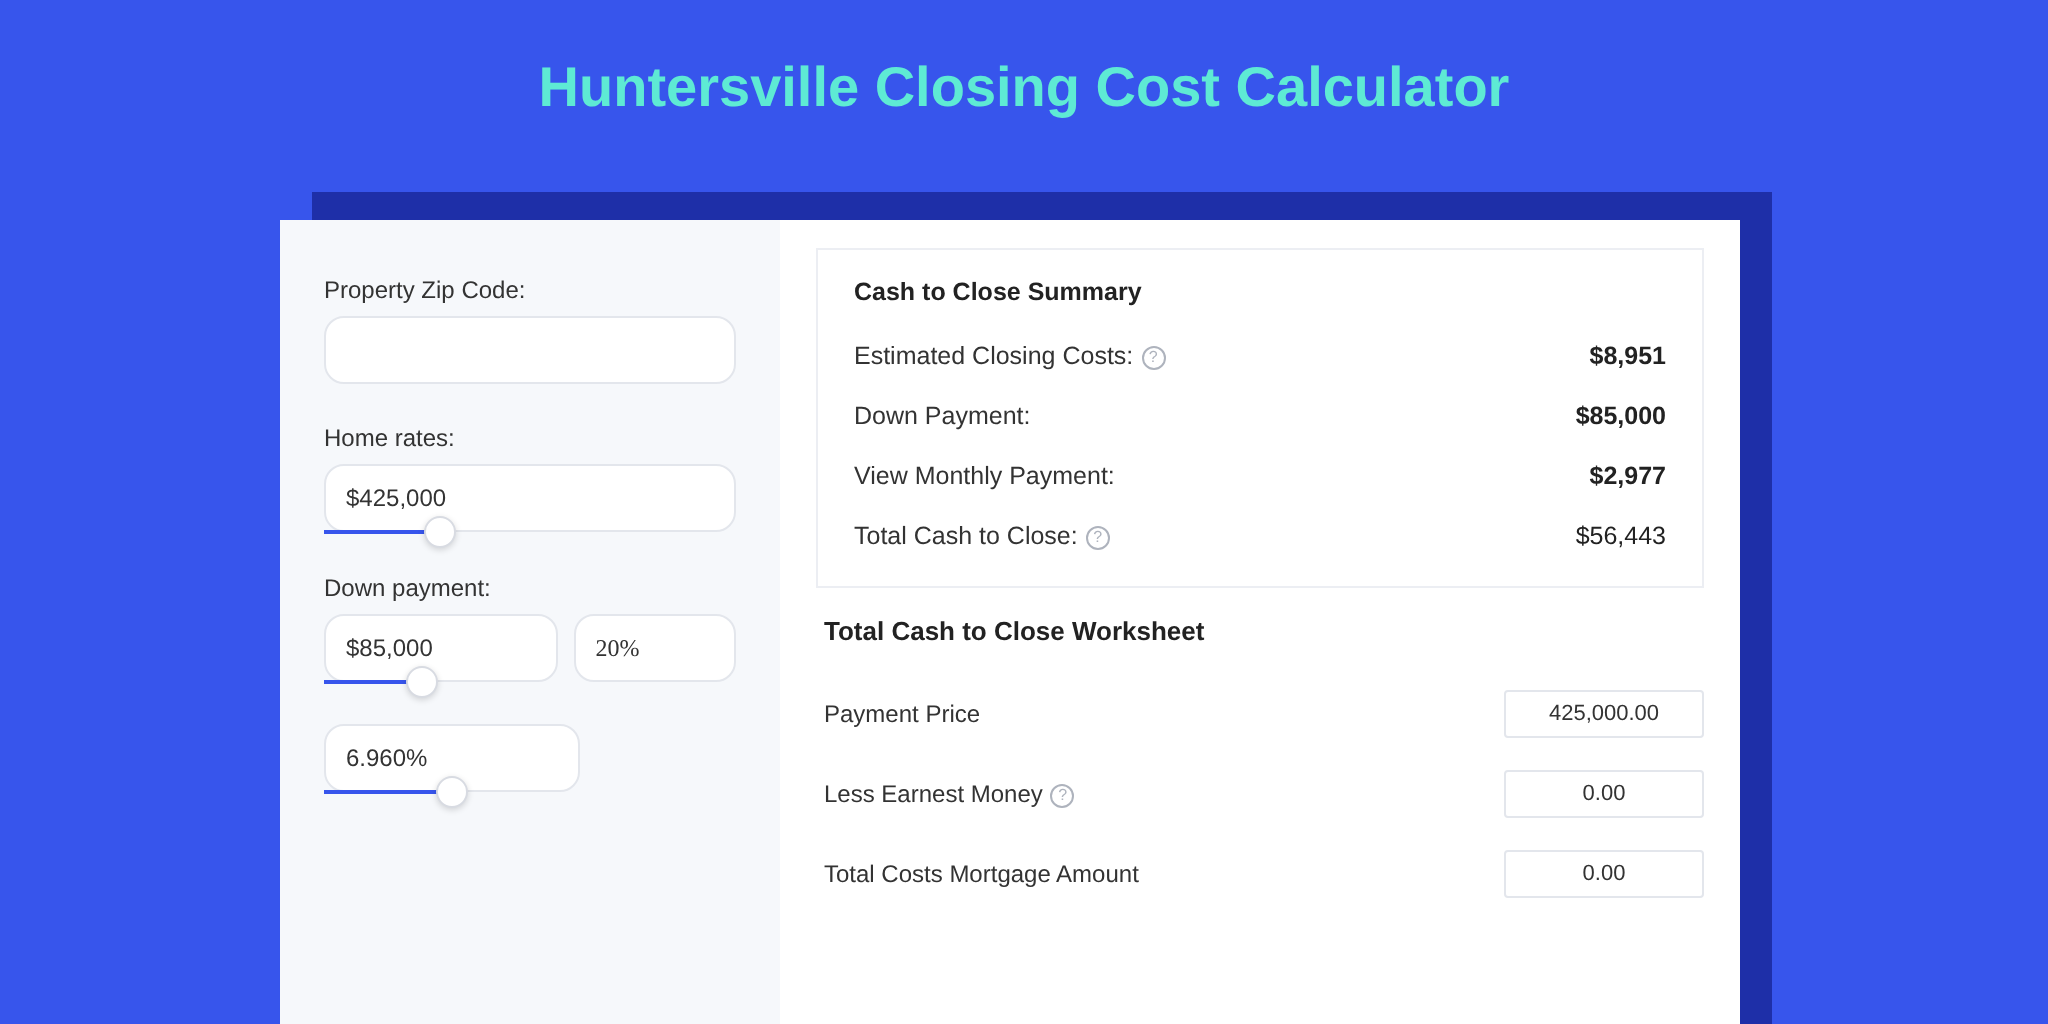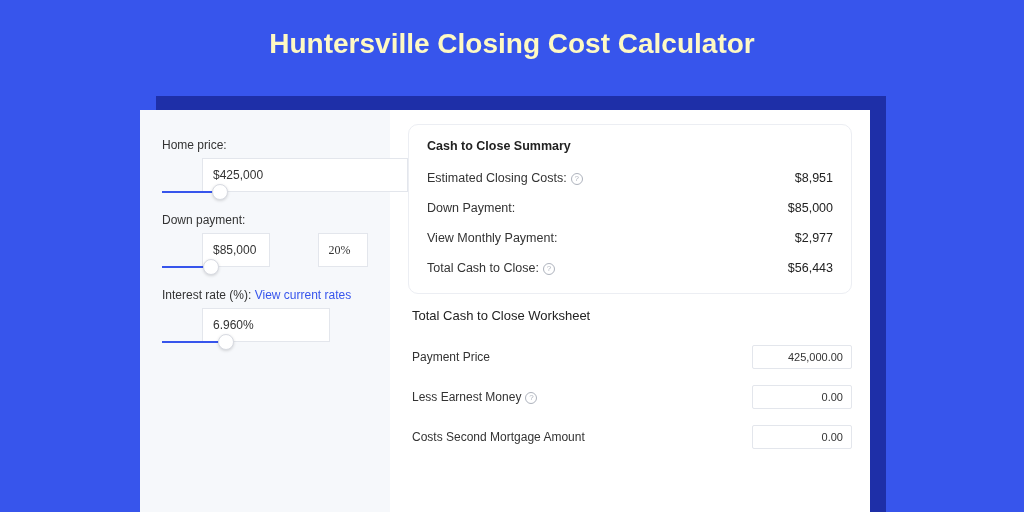--- a/index.html
+++ b/index.html
@@ -1,20 +1,20 @@
 <!DOCTYPE html>
 <html><head>
 <meta charset="utf-8">
 <style>
   * { box-sizing: border-box; margin: 0; padding: 0; }
   html, body { width: 1024px; height: 512px; overflow: hidden; font-family: -apple-system, BlinkMacSystemFont, "Segoe UI", Arial, sans-serif; }
   body { background: #3755ec; }
   .page-title {
     text-align: center;
-    color: #fef9c3;
+    color: #5eead4;
     font-size: 28px;
     font-weight: 700;
     padding: 28px 0 22px 0;
   }
   .shadow-box {
     position: absolute;
     left: 156px;
     top: 96px;
     width: 730px;
     height: 440px;
@@ -44,25 +44,24 @@
     font-size: 12px;
     color: #333;
     margin-bottom: 6px;
   }
   .field-group { margin-bottom: 20px; }
   .text-input {
     width: 100%;
     height: 34px;
     background: #fff;
     border: 1px solid #e3e6ec;
-    border-radius: 0;
+    border-radius: 10px;
     padding: 0 10px;
     font-size: 12px;
     color: #333;
-    margin-left: 40px;
   }
   .slider-track {
     position: relative;
     height: 2px;
     margin-top: -1px;
   }
   .slider-fill {
     position: absolute;
     left: 0;
     top: 0;
@@ -77,119 +76,119 @@
     background: #fff;
     border: 1px solid #d8dbe2;
     border-radius: 50%;
     box-shadow: 0 1px 3px rgba(0,0,0,0.15);
     margin-left: -8px;
   }
   .dual-row { display: flex; gap: 8px; }
   .link { color: #3755ec; text-decoration: none; font-size: 12px; }
   .summary-box {
     border: 1px solid #eceef3;
-    border-radius: 10px;
+    border-radius: 0;
     padding: 14px 18px 8px 18px;
     margin-bottom: 14px;
   }
   .summary-title {
     font-size: 12.5px;
     font-weight: 700;
     color: #222;
     margin-bottom: 12px;
   }
   .sum-row {
     display: flex;
     justify-content: space-between;
     align-items: flex-start;
     font-size: 12.5px;
     color: #333;
     padding: 6px 0 10px 0;
   }
-  .sum-row .val { font-weight: 400; color: #222; }
+  .sum-row .val { font-weight: 700; color: #222; }
   .sum-row.bold .lbl, .sum-row.bold .val { font-weight: 400; }
   .help-icon {
     display: inline-flex;
     align-items: center;
     justify-content: center;
     width: 12px;
     height: 12px;
     border: 1px solid #aeb3bd;
     border-radius: 50%;
     font-size: 8px;
     color: #aeb3bd;
     margin-left: 4px;
     vertical-align: middle;
     cursor: pointer;
   }
   .worksheet-title {
     font-size: 13px;
-    font-weight: 400;
+    font-weight: 700;
     color: #222;
     margin: 6px 0 16px 4px;
   }
   .ws-row {
     display: flex;
     justify-content: space-between;
     align-items: center;
     font-size: 12px;
     color: #333;
     padding: 6px 0 10px 4px;
   }
   .ws-input {
     width: 100px;
     height: 24px;
     border: 1px solid #e3e6ec;
     border-radius: 2px;
-    text-align: right;
+    text-align: center;
     padding: 0 8px;
     font-size: 11px;
     background: #fff;
     color: #333;
     margin-left: 20px;
   }
 </style>
 </head>
 <body>
 
 <div class="page-title">Huntersville Closing Cost Calculator</div>
 
 <div class="shadow-box"></div>
 
 <div class="card">
 
   <div class="left-panel">
 
-
-    <div class="field-group">
-      <div class="field-label">Home price:</div>
+    <div class="field-group">
+      <div class="field-label">Property Zip Code:</div>
+      <input class="text-input" type="text" value="" style="">
+    </div>
+
+    <div class="field-group">
+      <div class="field-label">Home rates:</div>
       <input class="text-input" type="text" value="$425,000" style="">
       <div class="slider-track">
         <div class="slider-fill" style="width: 28%;"></div>
         <div class="slider-knob" style="left: 28%;"></div>
       </div>
     </div>
 
     <div class="field-group">
       <div class="field-label">Down payment:</div>
       <div class="dual-row">
         <input class="text-input" style="flex: 1.6 1 0%;" type="text" value="$85,000">
         <input class="text-input" style="flex: 1 1 0%; font-family: Liberation Serif, serif;" type="text" value="20%">
       </div>
       <div class="slider-track" style="width:62%;">
         <div class="slider-fill" style="width: 38%;"></div>
         <div class="slider-knob" style="left: 38%;"></div>
       </div>
     </div>
 
     <div class="field-group">
-      <div class="field-label">
-        <span>Interest rate (%):</span>
-        <a href="#" class="link">View current rates</a>
-      </div>
       <input class="text-input" style="width: 62%;" type="text" value="6.960%">
       <div class="slider-track" style="width:62%;">
         <div class="slider-fill" style="width: 50%;"></div>
         <div class="slider-knob" style="left: 50%;"></div>
       </div>
     </div>
 
   </div>
 
   <div class="right-panel">
@@ -220,20 +219,20 @@
     <div id="worksheet-rows">
         <div class="ws-row">
           <span>Payment Price</span>
           <input class="ws-input" type="text" value="425,000.00" style="">
         </div>
         <div class="ws-row">
           <span>Less Earnest Money<span class="help-icon">?</span></span>
           <input class="ws-input" type="text" value="0.00" style="">
         </div>
         <div class="ws-row">
-          <span>Costs Second Mortgage Amount</span>
+          <span>Total Costs Mortgage Amount</span>
           <input class="ws-input" type="text" value="0.00" style="">
         </div>
       </div>
 
   </div>
 
 </div>
 
 </body></html>

